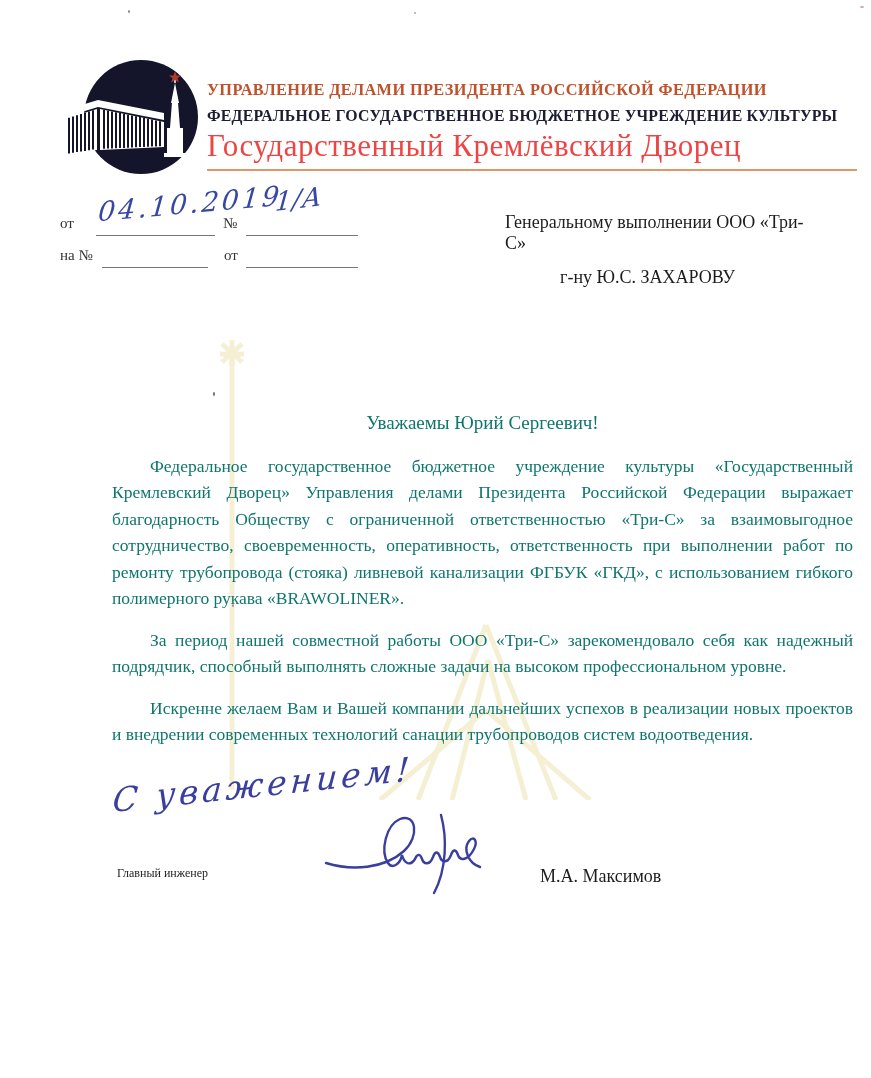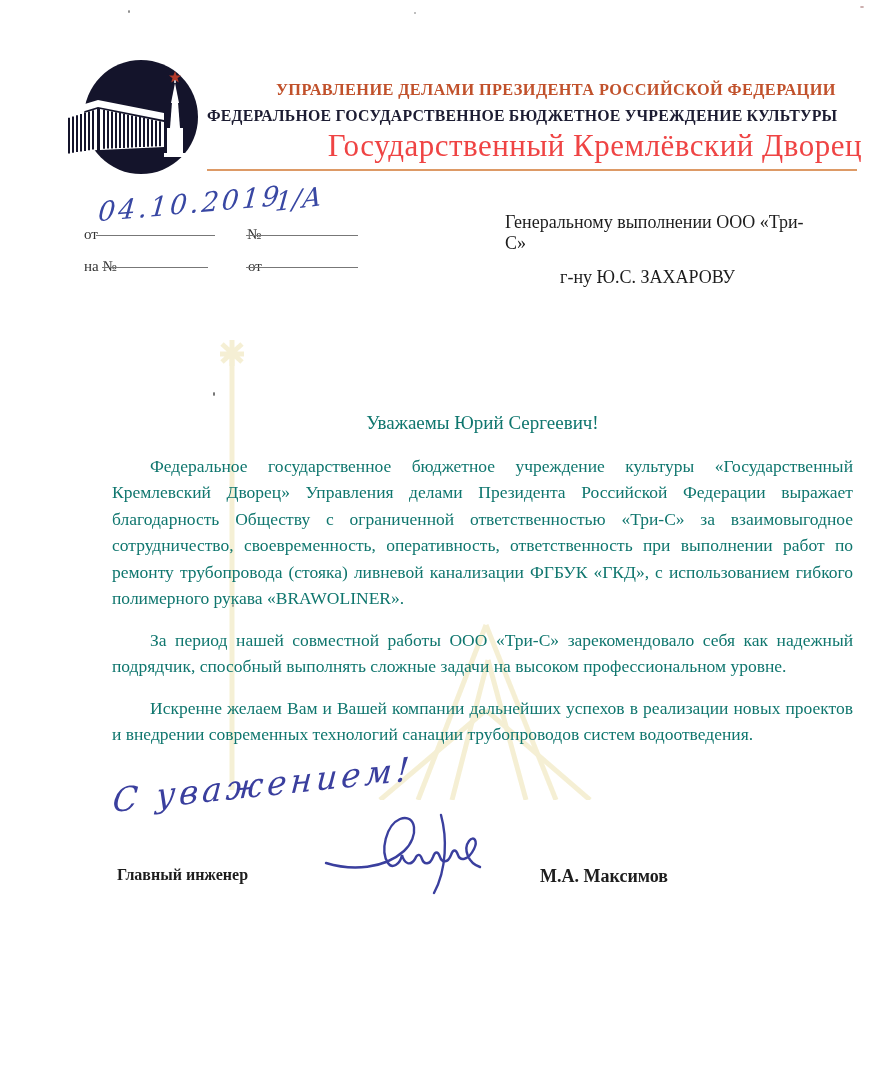--- a/index.html
+++ b/index.html
@@ -5,21 +5,21 @@
   html,body{margin:0;padding:0;background:#ffffff;}
   .page{
     position:relative;
     width:871px;height:1078px;
     background:#ffffff;
     font-family:"Liberation Serif", serif;
     color:#222;
     overflow:hidden;
   }
   
-  .letterhead{position:absolute;left:0;top:0;width:871px;height:185px;text-align:right;}
+  .letterhead{position:absolute;left:0;top:0;width:871px;height:185px;}
   .logo{position:absolute;left:64px;top:56px;width:142px;height:123px;}
   .head-text{position:absolute;left:207px;top:80px;width:655px;}
   .head-line1{
     font-size:17px;font-weight:bold;letter-spacing:.4px;
     color:#c1512b;white-space:nowrap;
     transform:scaleX(.96);transform-origin:left;
   }
   .head-line2{
     margin-top:6px;font-size:16.5px;font-weight:bold;letter-spacing:.2px;
     color:#1c1c32;white-space:nowrap;
@@ -29,21 +29,21 @@
     margin-top:2px;font-size:31px;color:#ef4444;white-space:nowrap;
     letter-spacing:.5px;
   }
   .head-rule{
     position:absolute;left:207px;top:169px;width:650px;height:2px;
     background:#dd9a66;
   }
   
   .ref-block{position:absolute;left:60px;top:214px;width:320px;font-size:15px;color:#333;}
   .ref-row{position:relative;height:32px;}
-  .ref-label{position:absolute;bottom:3px;margin-left:24px;}
+  .ref-label{position:absolute;bottom:14px;}
   .ref-line{position:absolute;bottom:10px;border-bottom:1px solid #777;}
   .hand{
     position:absolute;
     font-family:"DejaVu Serif", serif;font-style:italic;
     color:#3847a3;white-space:nowrap;pointer-events:none;
   }
   .hand-date{
     left:38px;top:-26px;font-size:27px;letter-spacing:3px;
     transform:rotate(-5deg) skewX(-10deg);
   }
@@ -59,22 +59,22 @@
   .salutation{text-align:center;font-size:19px;margin:0 0 16px 0;}
   .letter-body p{margin:0 0 15px 0;text-align:justify;text-indent:38px;}
   
   .closing{
     position:absolute;left:112px;top:765px;
     font-family:"DejaVu Serif", serif;font-style:italic;
     font-size:33px;color:#3a3f9e;letter-spacing:4px;white-space:nowrap;
     transform:rotate(-6deg) skewX(-10deg);
   }
   .sig-svg{position:absolute;left:322px;top:805px;width:175px;height:92px;}
-  .sign-title{position:absolute;left:117px;top:866px;font-size:16px;color:#1d1d1d;font-weight:bold;}
-  .sign-name{position:absolute;left:540px;top:866px;font-size:18px;color:#1d1d1d;font-weight:bold;}
+  .sign-title{position:absolute;left:117px;top:866px;font-size:12px;color:#1d1d1d;}
+  .sign-name{position:absolute;left:540px;top:866px;font-size:18px;color:#1d1d1d;}
   
   .watermark{position:absolute;left:170px;top:330px;width:480px;height:470px;pointer-events:none;}
   .speck{position:absolute;border-radius:50%;background:#8a8a8a;}
   .s1{left:128px;top:10px;width:2px;height:3px;}
   .s2{left:414px;top:12px;width:2px;height:2px;background:#aaa;}
   .s3{left:213px;top:392px;width:2px;height:4px;background:#6a6a6a;}
   .s4{left:232px;top:604px;width:2px;height:3px;background:#9a9a9a;}
   .s5{left:860px;top:6px;width:4px;height:2px;background:#c9a9a9;}
 </style>
 </head>

